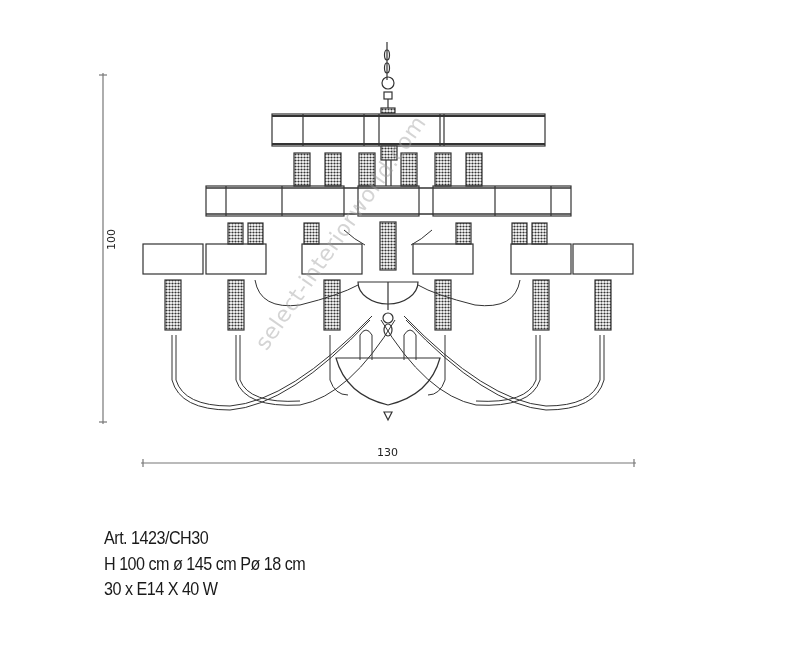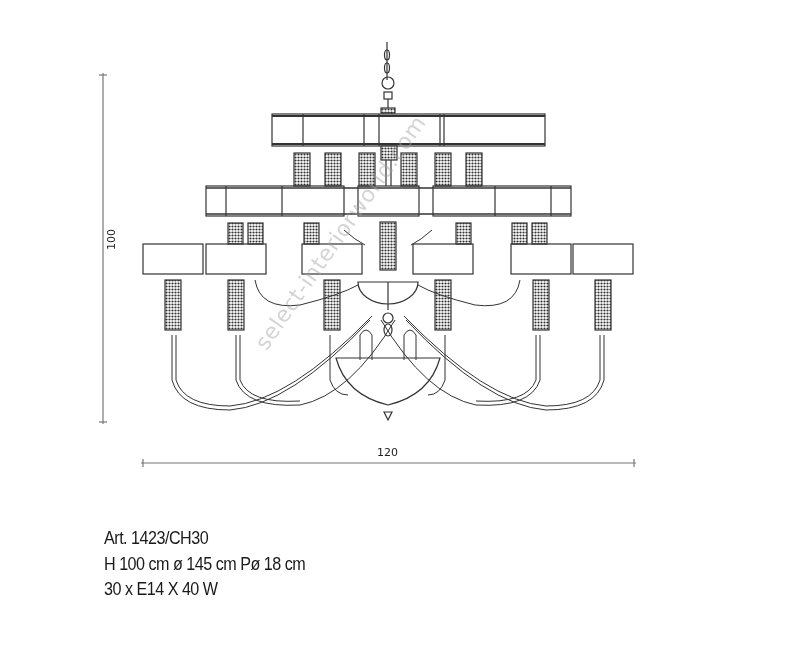--- a/index.html
+++ b/index.html
@@ -136,19 +136,19 @@
       <path d="M404 360 L404 335 Q410 325 416 335 L416 360"></path>
       <path d="M255 280 Q260 310 300 305 Q340 295 358 285"></path>
       <path d="M520 280 Q515 310 475 305 Q435 295 418 285"></path>
       <path d="M344 230 Q355 240 365 245"></path>
       <path d="M432 230 Q421 240 411 245"></path>
     </g>
   </g>
 </svg>
 
 <div id="dim-h-label" class="dim-label">100</div>
-<div id="dim-w-label" class="dim-label">120</div>
+<div id="dim-w-label" class="dim-label">130</div>
 
 <div id="watermark">select-interiorworld.com</div>
 
 <div id="spec-1" class="spec">Art. 1423/CH30</div>
 <div id="spec-2" class="spec">H 100 cm ø 145 cm Pø 18 cm</div>
 <div id="spec-3" class="spec">30 x  E14 X 40 W</div>
 
 </body></html>

